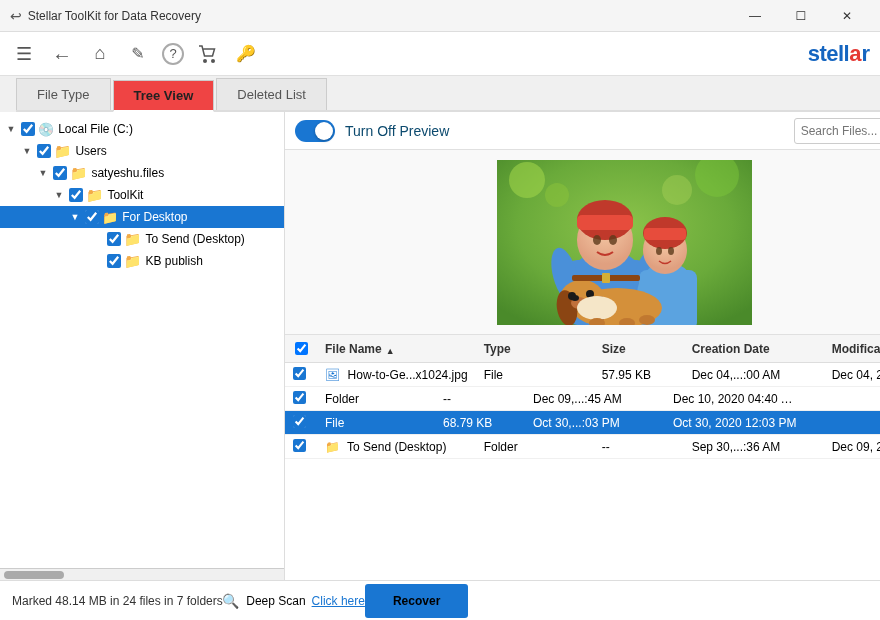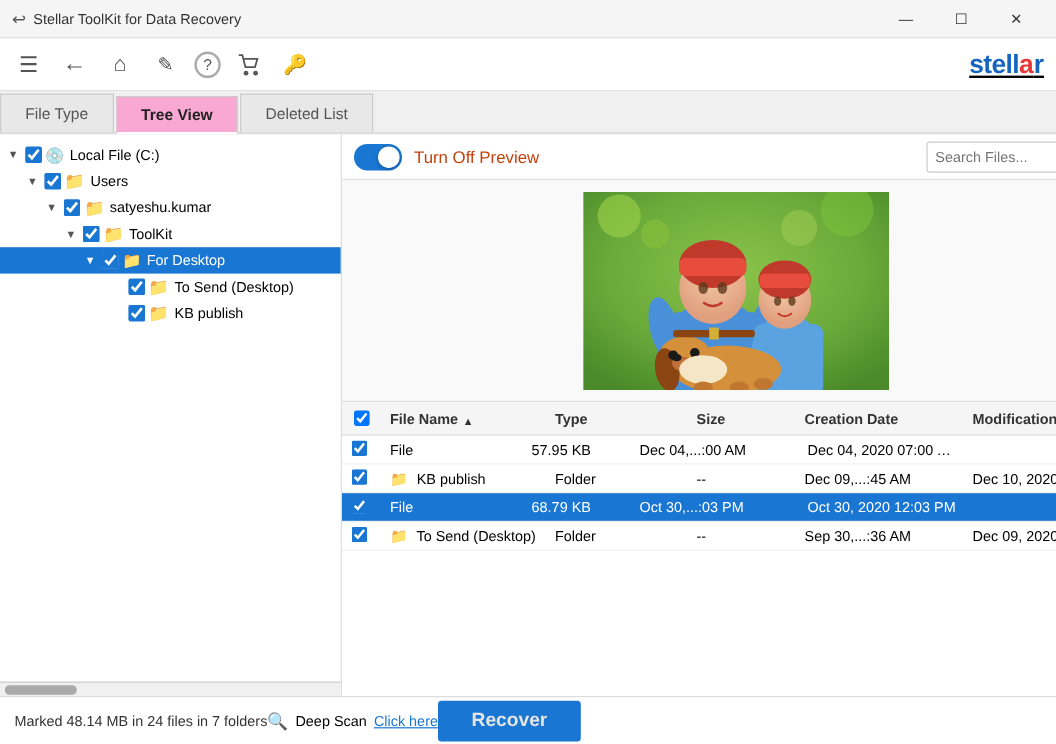--- a/index.html
+++ b/index.html
@@ -45,35 +45,36 @@
     }
 
     
     .tab-bar {
       height: 36px;
       background: #f0f0f0;
       display: flex;
       align-items: flex-end;
       padding: 0 0 0 0;
       border-bottom: 2px solid #ddd;
+      margin-left: 16px;
     }
     .tab {
       height: 32px;
       padding: 0 20px;
       display: flex; align-items: center;
       font-size: 13px;
       cursor: pointer;
       border: 1px solid #ccc;
       border-bottom: none;
       background: #e8e8e8;
       color: #555;
       margin-right: 2px;
     }
     .tab.active {
-      background: #f9a8d4;
+      background: #ef4444;
       color: #222;
       font-weight: 600;
       border-bottom: 2px solid #fff;
       margin-bottom: -2px;
     }
 
     
     .main-layout {
       display: flex;
       height: calc(620px - 32px - 44px - 36px - 40px);
@@ -130,21 +131,21 @@
       flex-shrink: 0;
     }
     .toggle-knob {
       width: 18px; height: 18px;
       background: white;
       border-radius: 50%;
       position: absolute;
       top: 2px; right: 2px;
       box-shadow: 0 1px 3px rgba(0,0,0,0.3);
     }
-    .preview-label { font-size: 14px; color: #c2410c; flex: 1; }
+    .preview-label { font-size: 14px; color: #0c4a6e; flex: 1; }
     .search-box {
       display: flex; align-items: center;
       border: 1px solid #ccc;
       border-radius: 3px;
       padding: 2px 6px;
       height: 26px;
       width: 160px;
       background: #fff;
     }
     .search-input {
@@ -200,25 +201,25 @@
       display: flex;
       align-items: center;
       padding: 0 12px;
     }
     .status-text { font-size: 12px; color: #333; }
     .deep-scan { display: flex; align-items: center; gap: 6px; font-size: 12px; }
     .deep-scan-icon { color: #555; font-size: 14px; }
     .deep-scan-link { color: #1976d2; text-decoration: underline; cursor: pointer; }
     .recover-btn {
       background: #1976d2;
-      color: #e5e5e5;
+      color: #000000;
       border: none;
       border-radius: 3px;
       padding: 8px 28px;
-      font-size: 16px;
+      font-size: 12px;
       font-weight: 600;
       cursor: pointer;
       height: 34px;
     }
 
     
     .sidebar-bottom {
       position: absolute;
       bottom: 0; left: 0;
       width: 100%;
@@ -261,21 +262,21 @@
     <span class="toolbar-icon" style="font-size:16px;border:2px solid #aaa;border-radius:50%;width:22px;height:22px;line-height:18px;text-align:center;font-size:13px;">?</span>
     <span class="toolbar-icon">
       <svg width="20" height="20" viewBox="0 0 20 20">
           <circle cx="7" cy="17" r="2" fill="#555"></circle>
           <circle cx="15" cy="17" r="2" fill="#555"></circle>
           <path d="M1 2h3l2.5 10h8l2-7H5.5" stroke="#555" stroke-width="1.5" fill="none"></path>
         </svg>
     </span>
     <span class="toolbar-icon" style="font-size:16px;">🔑</span>
   </div>
-  <div style="display:flex;align-items:center;text-decoration:underline;">
+  <div style="display:flex;align-items:center;">
     <span style="font-size:22px;font-weight:bold;color:#1565c0;letter-spacing:-0.5px;">stell</span>
       <span style="font-size:22px;font-weight:bold;color:#e53935;">a</span>
       <span style="font-size:22px;font-weight:bold;color:#1565c0;">r</span>
   </div>
 </div>
 
 <div class="tab-bar">
   <div class="tab">File Type</div>
   <div class="tab active">Tree View</div>
   <div class="tab">Deleted List</div>
@@ -296,21 +297,21 @@
       <span class="tree-arrow">▼</span>
       <input type="checkbox" class="tree-checkbox" checked="" style="">
       <span class="folder-icon yellow">📁</span>
       <span>Users</span>
     </div>
 
     <div class="tree-item" style="padding-left:36px;">
       <span class="tree-arrow">▼</span>
       <input type="checkbox" class="tree-checkbox" checked="" style="">
       <span class="folder-icon yellow">📁</span>
-      <span>satyeshu.kumar</span>
+      <span>satyeshu.files</span>
     </div>
 
     <div class="tree-item" style="padding-left:52px;">
       <span class="tree-arrow">▼</span>
       <input type="checkbox" class="tree-checkbox" checked="" style="">
       <span class="folder-icon yellow">📁</span>
       <span>ToolKit</span>
     </div>
 
     <div class="tree-item selected" style="padding-left:68px;">
@@ -446,33 +447,33 @@
         </div>
         <div class="col col-modification">
           <span>Modification Date</span>
         </div>
       </div>
 
       <div class="file-row">
         <div class="col col-check">
           <input type="checkbox" class="file-checkbox" checked="" style="">
         </div>
+        <div class="col col-name">
+          <span style="font-size:12px;margin-right:4px;color:#1976d2;">🖼</span>
+          <span>How-to-Ge...x1024.jpg</span>
+        </div>
         <div class="col col-type">File</div>
         <div class="col col-size">57.95 KB</div>
         <div class="col col-creation">Dec 04,...:00 AM</div>
         <div class="col col-modification">Dec 04, 2020 07:00 AM</div>
       </div>
 
       <div class="file-row">
         <div class="col col-check">
           <input type="checkbox" class="file-checkbox" checked="" style="">
-        </div>
-        <div class="col col-name">
-          <span style="font-size:12px;margin-right:4px;color:#f5a623;">📁</span>
-          <span>KB publish</span>
         </div>
         <div class="col col-type">Folder</div>
         <div class="col col-size">--</div>
         <div class="col col-creation">Dec 09,...:45 AM</div>
         <div class="col col-modification">Dec 10, 2020 04:40 AM</div>
       </div>
 
       <div class="file-row selected">
         <div class="col col-check">
           <input type="checkbox" class="file-checkbox" checked="" style="">

